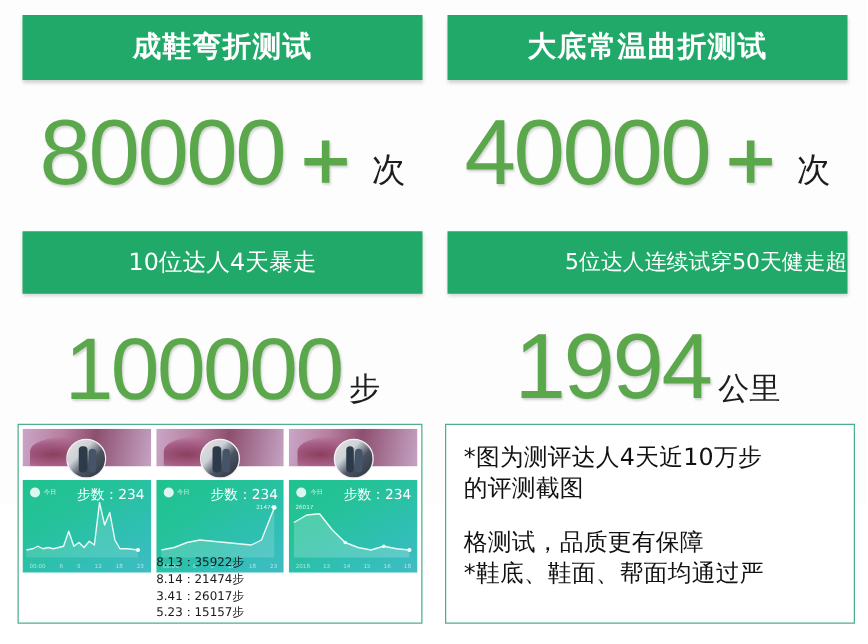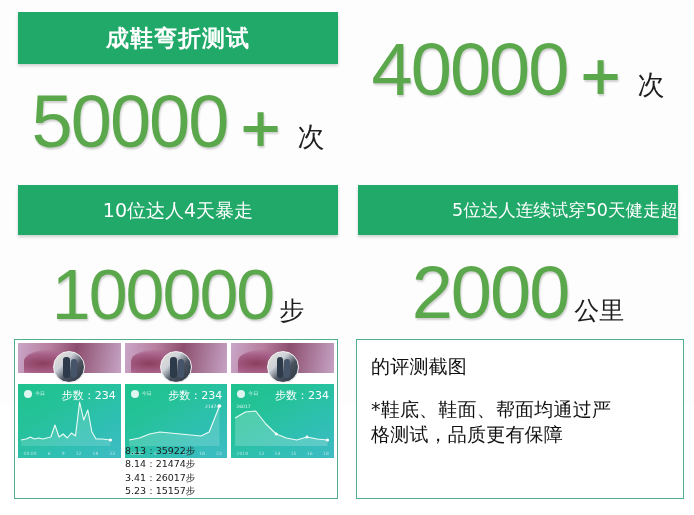--- a/index.html
+++ b/index.html
@@ -262,46 +262,47 @@
   .note-gap { height: 18px; }
 </style>
 </head>
 <body>
 
 <div class="page">
 
   <div class="stat-block col-left row1">
     <div class="banner b1">成鞋弯折测试</div>
     <div class="figure-row">
-      <span class="big-number">50000</span>
+      <span class="big-number">80000</span>
       <span class="plus">＋</span>
       <span class="unit">次</span>
     </div>
   </div>
 
   <div class="stat-block col-right row1">
+    <div class="banner b1">大底常温曲折测试</div>
     <div class="figure-row">
       <span class="big-number">40000</span>
       <span class="plus">＋</span>
       <span class="unit">次</span>
     </div>
   </div>
 
   <div class="stat-block col-left row2">
     <div class="banner b2">10位达人4天暴走</div>
     <div class="figure-row tight">
       <span class="big-number smaller">100000</span>
       <span class="unit small">步</span>
     </div>
   </div>
 
   <div class="stat-block col-right row2">
     <div class="banner b2 wide">5位达人连续试穿50天健走超</div>
     <div class="figure-row tight">
-      <span class="big-number">2000</span>
+      <span class="big-number">1994</span>
       <span class="unit small">公里</span>
     </div>
   </div>
 
   <div class="shot-panel">
     <div class="shot-grid">
 
       <div class="shot">
         <div class="shot-top"></div>
         <div class="avatar"></div>
@@ -379,19 +380,20 @@
 
     <div class="steps-list">
       <div>8.13：35922步</div>
       <div>8.14：21474步</div>
       <div>3.41：26017步</div>
       <div>5.23：15157步</div>
     </div>
   </div>
 
   <div class="note-panel">
+    <div class="note-line">*图为测评达人4天近10万步</div>
     <div class="note-line">的评测截图</div>
     <div class="note-gap"></div>
+    <div class="note-line">格测试，品质更有保障</div>
     <div class="note-line">*鞋底、鞋面、帮面均通过严</div>
-    <div class="note-line">格测试，品质更有保障</div>
   </div>
 
 </div>
 
 </body></html>

